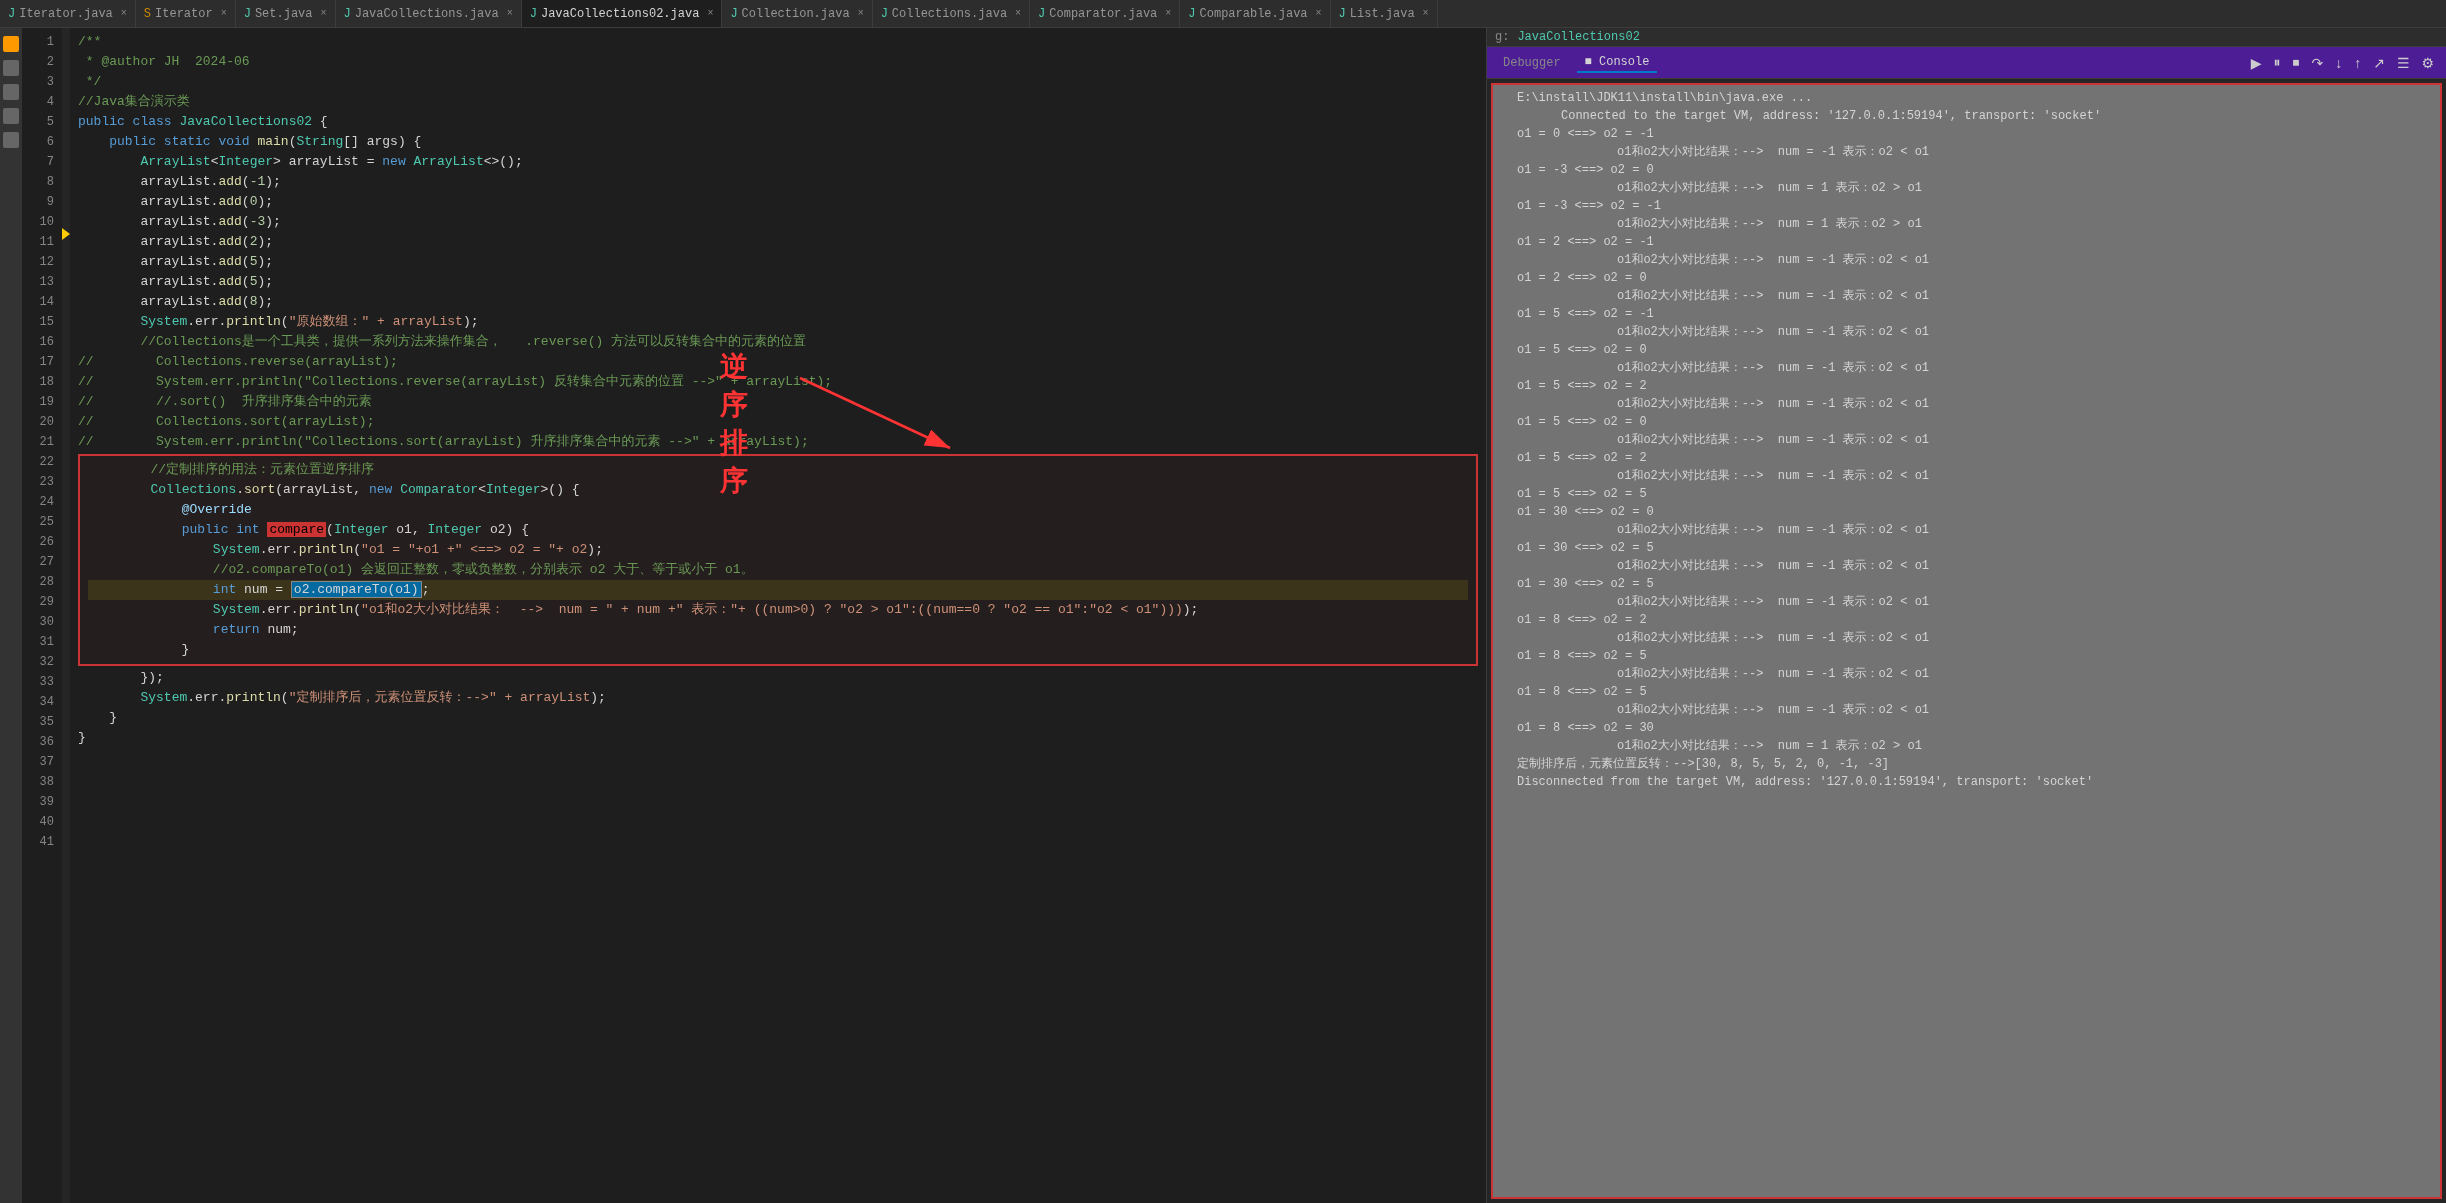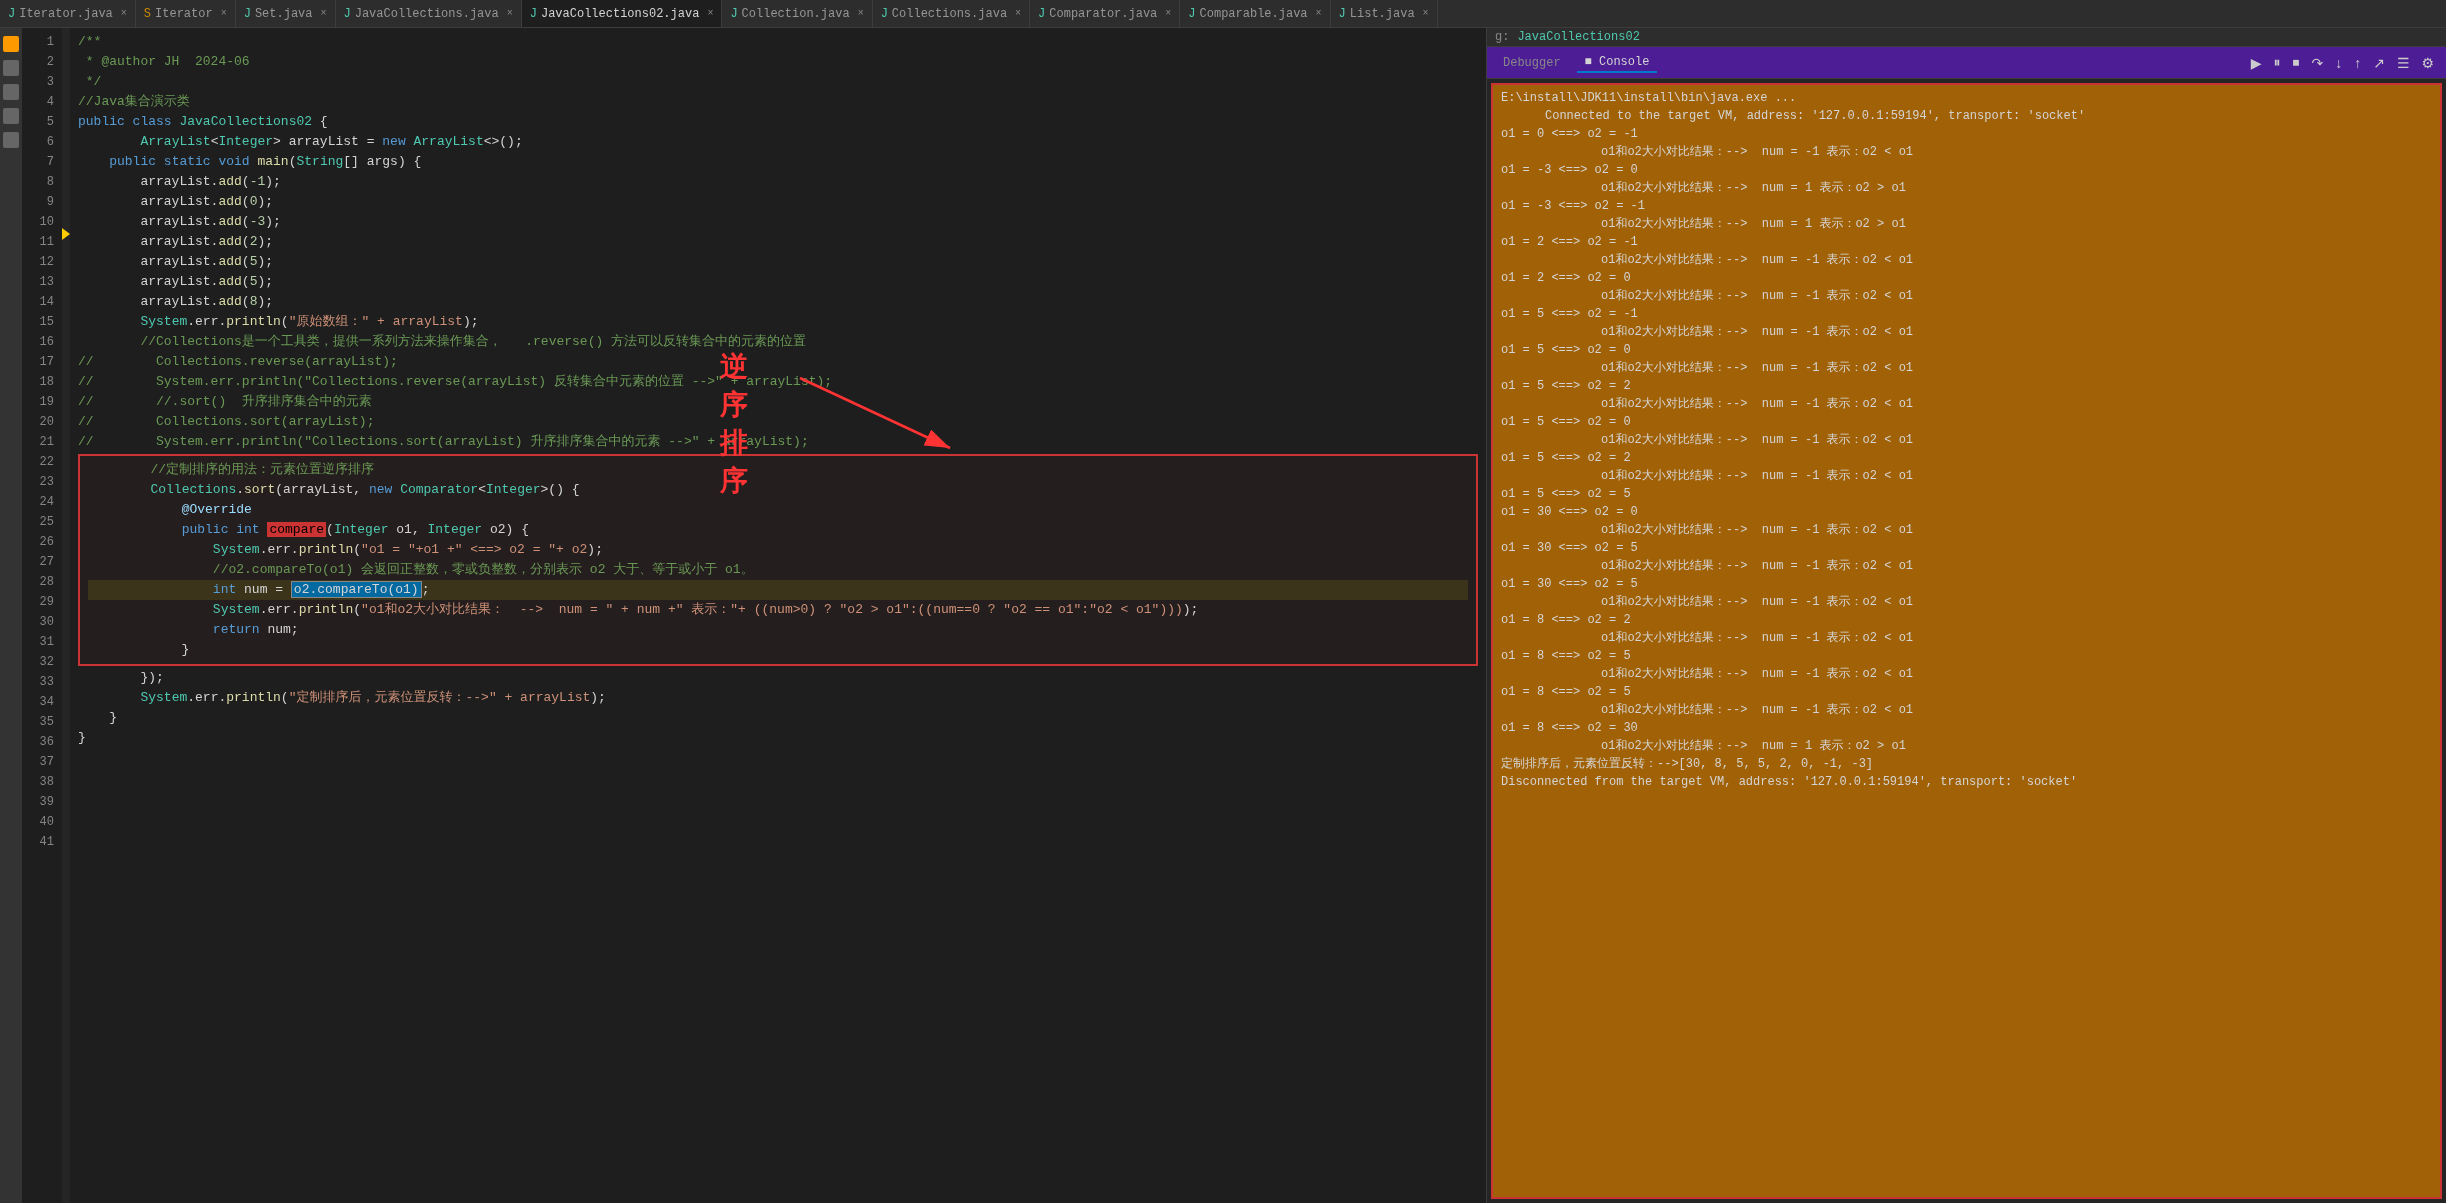--- a/index.html
+++ b/index.html
@@ -172,23 +172,23 @@
       background: none;
       border: none;
       color: #ccc;
       cursor: pointer;
       font-size: 14px;
       padding: 2px 4px;
     }
 
     .console-content {
       flex: 1;
-      background: #a16207;
+      background: #737373;
       overflow-y: auto;
-      padding: 4px 8px;
+      padding: 4px 24px;
       font-size: 12px;
       line-height: 18px;
     }
 
     .console-line {
       white-space: pre-wrap;
       line-height: 18px;
     }
 
     .left-sidebar {
@@ -354,22 +354,22 @@
       <div class="gutter">
         <div class="gutter-arrow"></div>
       </div>
 
       <div class="code-area">
         <div class="code-line"><span class="comment">/**</span></div>
         <div class="code-line"><span class="comment"> * @author JH  2024-06</span></div>
         <div class="code-line"><span class="comment"> */</span></div>
         <div class="code-line"><span class="comment">//Java集合演示类</span></div>
         <div class="code-line"><span class="kw">public class</span> <span class="type">JavaCollections02</span> {</div>
+        <div class="code-line">    <span class="kw">public static void</span> <span class="fn">main</span>(<span class="type">String</span>[] args) {</div>
         <div class="code-line">        <span class="type">ArrayList</span>&lt;<span class="type">Integer</span>&gt; arrayList = <span class="kw">new</span> <span class="type">ArrayList</span>&lt;&gt;();</div>
-        <div class="code-line">    <span class="kw">public static void</span> <span class="fn">main</span>(<span class="type">String</span>[] args) {</div>
         <div class="code-line">        arrayList.<span class="fn">add</span>(<span class="num">-1</span>);</div>
         <div class="code-line">        arrayList.<span class="fn">add</span>(<span class="num">0</span>);</div>
         <div class="code-line">        arrayList.<span class="fn">add</span>(<span class="num">-3</span>);</div>
         <div class="code-line">        arrayList.<span class="fn">add</span>(<span class="num">2</span>);</div>
         <div class="code-line">        arrayList.<span class="fn">add</span>(<span class="num">5</span>);</div>
         <div class="code-line">        arrayList.<span class="fn">add</span>(<span class="num">5</span>);</div>
         <div class="code-line">        arrayList.<span class="fn">add</span>(<span class="num">8</span>);</div>
         <div class="code-line"></div>
         <div class="code-line">        <span class="type">System</span>.err.<span class="fn">println</span>(<span class="str">"原始数组：" + arrayList</span>);</div>
         <div class="code-line"><span class="comment">        //Collections是一个工具类，提供一系列方法来操作集合，   .reverse() 方法可以反转集合中的元素的位置</span></div>

